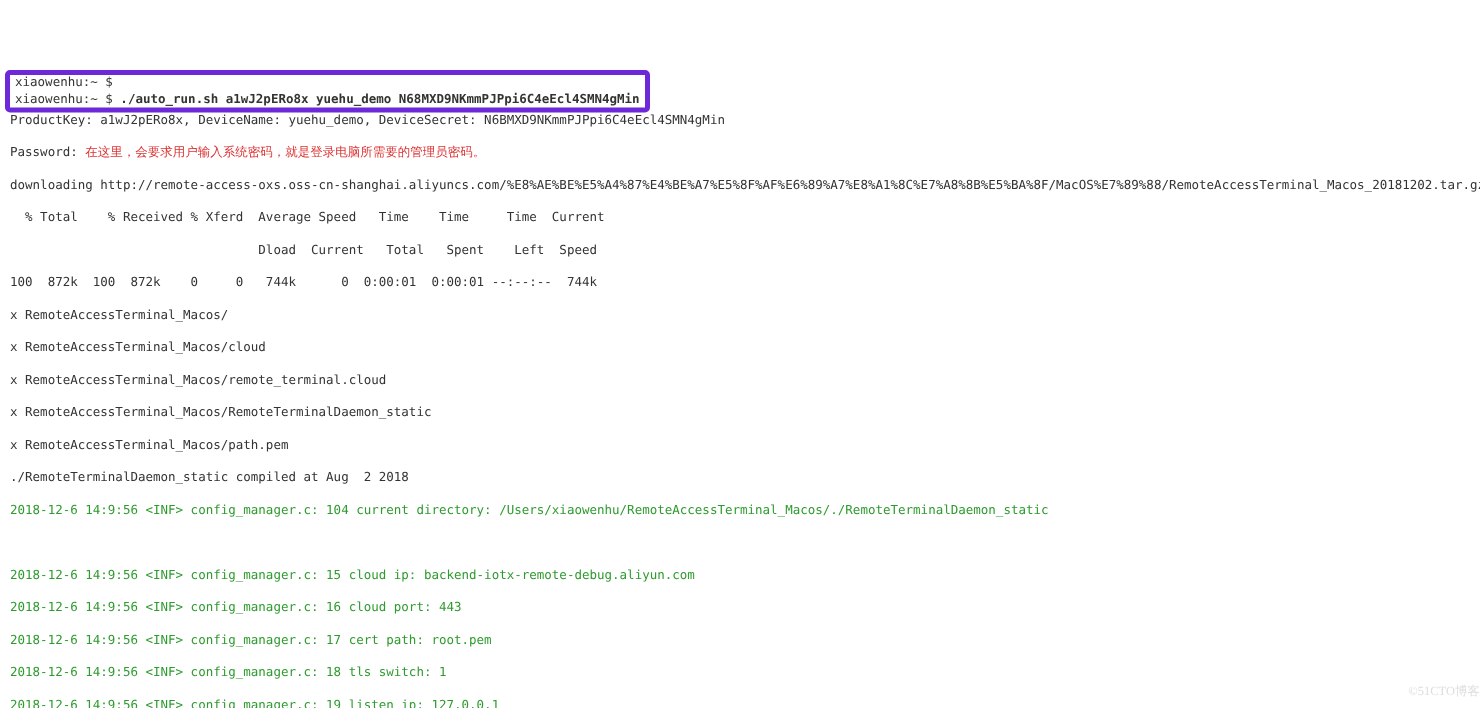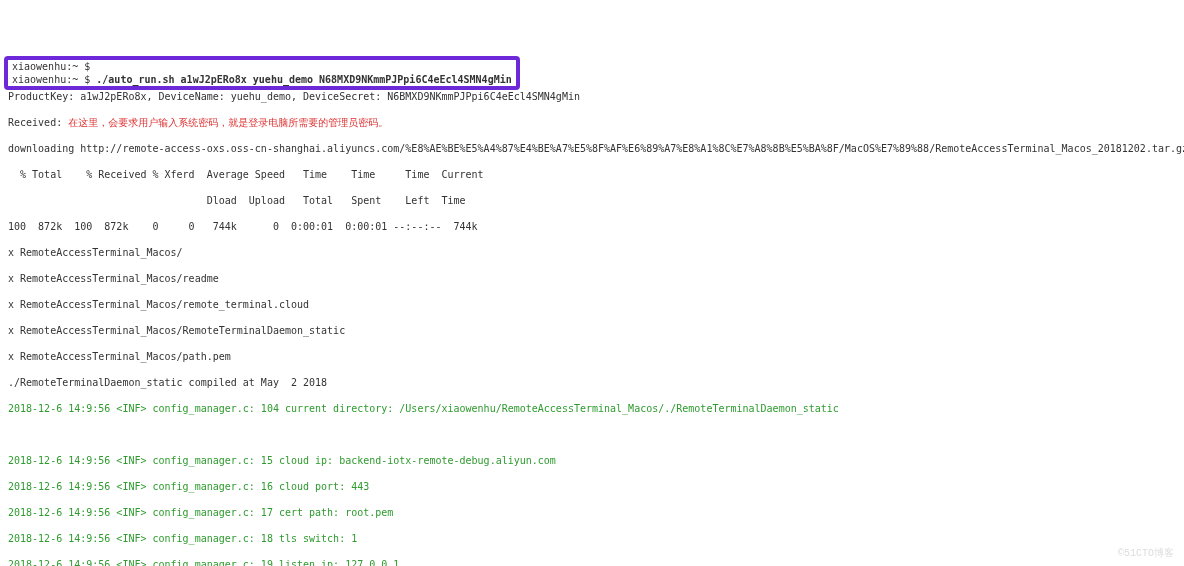--- a/index.html
+++ b/index.html
@@ -19,46 +19,46 @@
     border-radius: 4px;
     padding: 0 4px;
     display: inline-block;
     margin-left: -4px;
   }
   .anno-red { color: #d33; }
   .inf { color: #2e9b2e; }
   .bold { font-weight: bold; }
   .watermark {
     position: fixed;
-    right: 10px;
+    right: 0;
     bottom: 6px;
     color: #ddd;
     font-size: 10px;
-    font-family: Liberation Mono, monospace;
+    font-family: Liberation Serif, serif;
   }
 </style>
 </head>
 <body>
 
 
 
 <span class="red-box"><span>xiaowenhu:~ $ </span>
 <span>xiaowenhu:~ $ </span><span class="bold">./auto_run.sh a1wJ2pERo8x yuehu_demo N68MXD9NKmmPJPpi6C4eEcl4SMN4gMin</span></span>
 <span class="line">ProductKey: a1wJ2pERo8x, DeviceName: yuehu_demo, DeviceSecret: N6BMXD9NKmmPJPpi6C4eEcl4SMN4gMin</span>
-<span class="line"><span>Received: </span><span class="anno-red">在这里，会要求用户输入系统密码，就是登录电脑所需要的管理员密码。</span></span>
+<span class="line"><span>Password: </span><span class="anno-red">在这里，会要求用户输入系统密码，就是登录电脑所需要的管理员密码。</span></span>
 <span class="line">downloading http://remote-access-oxs.oss-cn-shanghai.aliyuncs.com/%E8%AE%BE%E5%A4%87%E4%BE%A7%E5%8F%AF%E6%89%A7%E8%A1%8C%E7%A8%8B%E5%BA%8F/MacOS%E7%89%88/RemoteAccessTerminal_Macos_20181202.tar.gz ...</span>
 <span class="line">  % Total    % Received % Xferd  Average Speed   Time    Time     Time  Current</span>
-<span class="line">                                 Dload  Upload   Total   Spent    Left  Time</span>
+<span class="line">                                 Dload  Current   Total   Spent    Left  Speed</span>
 <span class="line">100  872k  100  872k    0     0   744k      0  0:00:01  0:00:01 --:--:--  744k</span>
 <span class="line">x RemoteAccessTerminal_Macos/</span>
-<span class="line">x RemoteAccessTerminal_Macos/readme</span>
+<span class="line">x RemoteAccessTerminal_Macos/cloud</span>
 <span class="line">x RemoteAccessTerminal_Macos/remote_terminal.cloud</span>
 <span class="line">x RemoteAccessTerminal_Macos/RemoteTerminalDaemon_static</span>
 <span class="line">x RemoteAccessTerminal_Macos/path.pem</span>
-<span class="line">./RemoteTerminalDaemon_static compiled at May  2 2018</span>
+<span class="line">./RemoteTerminalDaemon_static compiled at Aug  2 2018</span>
 <span class="line inf">2018-12-6 14:9:56 &lt;INF&gt; config_manager.c: 104 current directory: /Users/xiaowenhu/RemoteAccessTerminal_Macos/./RemoteTerminalDaemon_static</span>
 <span class="line"> </span>
 <span class="line inf">2018-12-6 14:9:56 &lt;INF&gt; config_manager.c: 15 cloud ip: backend-iotx-remote-debug.aliyun.com</span>
 <span class="line inf">2018-12-6 14:9:56 &lt;INF&gt; config_manager.c: 16 cloud port: 443</span>
 <span class="line inf">2018-12-6 14:9:56 &lt;INF&gt; config_manager.c: 17 cert path: root.pem</span>
 <span class="line inf">2018-12-6 14:9:56 &lt;INF&gt; config_manager.c: 18 tls switch: 1</span>
 <span class="line inf">2018-12-6 14:9:56 &lt;INF&gt; config_manager.c: 19 listen ip: 127.0.0.1</span>
 
 
 

